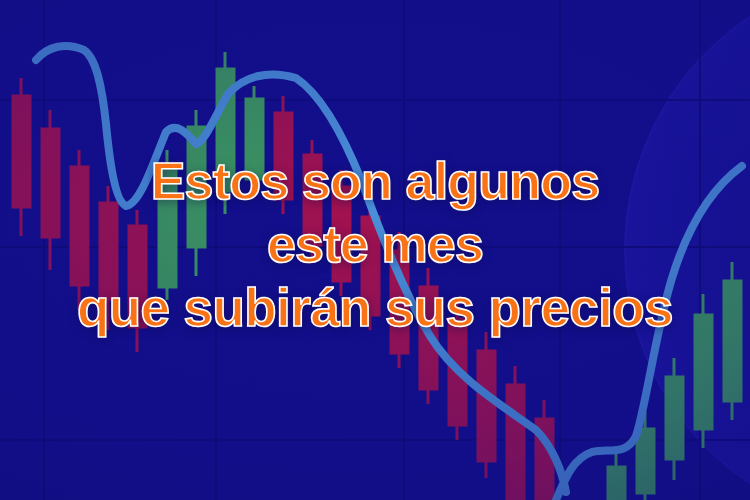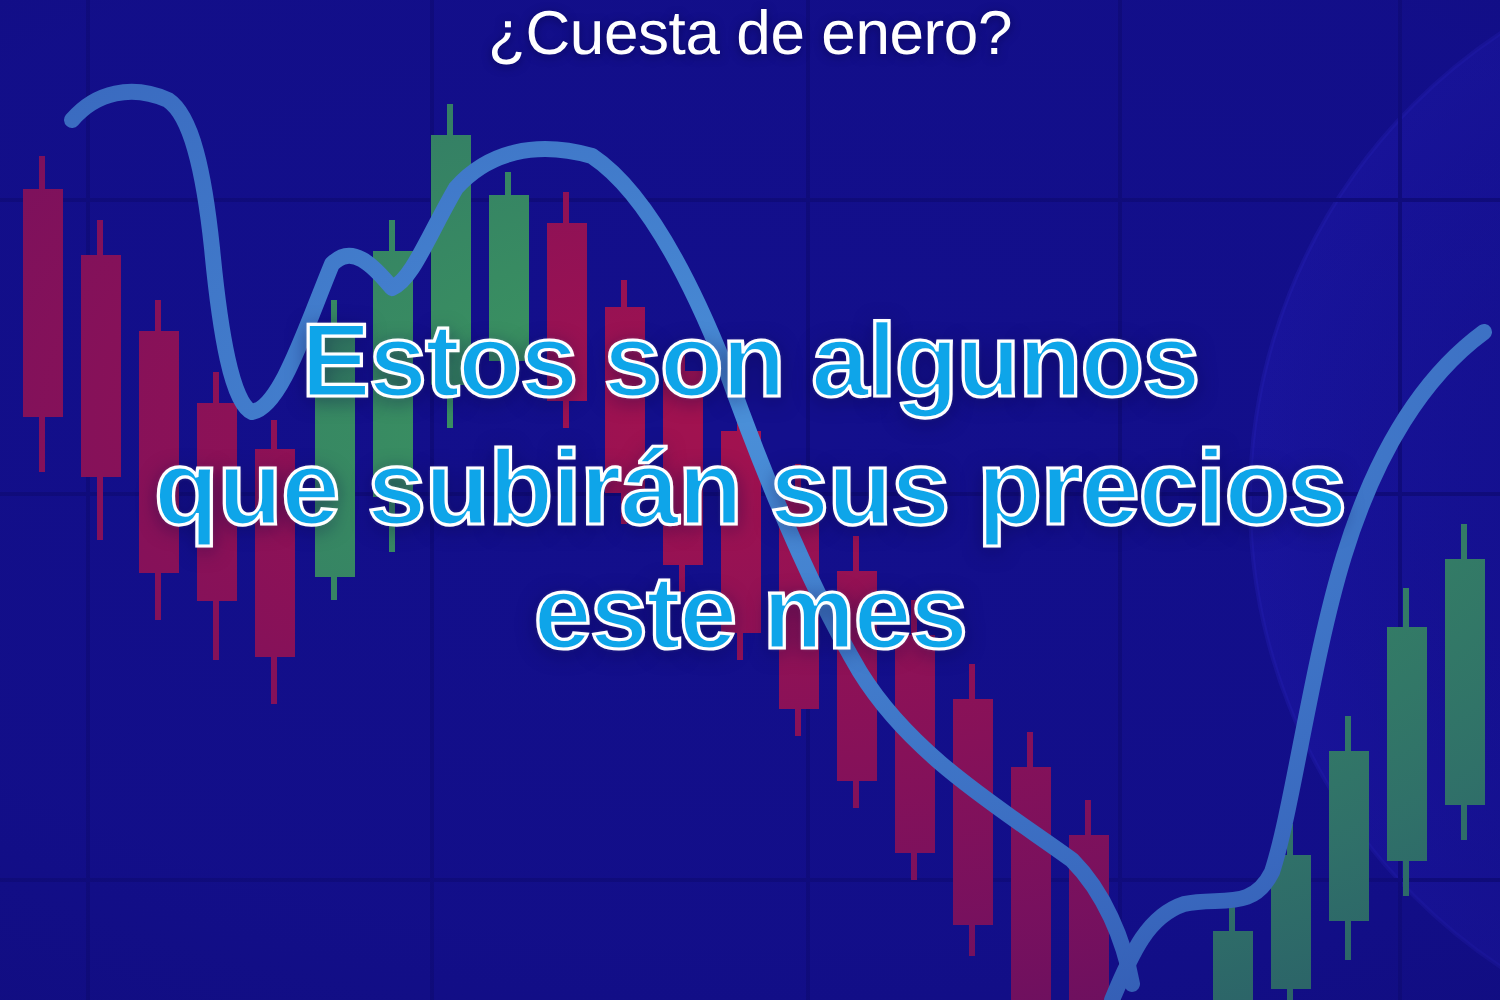--- a/index.html
+++ b/index.html
@@ -57,21 +57,21 @@
     text-shadow: 0 1px 5px rgba(8,6,60,0.55);
     white-space: nowrap;
   }
 
   #headline {
     position: absolute;
     top: 150px;
     left: 0;
     width: 750px;
     text-align: center;
-    color: #0ea5e9;
+    color: #f97316;
   }
   .hl {
     display: block;
     font-family: "Liberation Sans", sans-serif;
     font-weight: 700;
     font-size: 53px;
     line-height: 63px;
     letter-spacing: -0.8px;
     white-space: nowrap;
     text-shadow:
@@ -184,22 +184,21 @@
              C552,446 562,470 566,492"></path>
 
     <path fill="none" stroke="#4a8fd8" stroke-width="8" stroke-linecap="round" stroke-linejoin="round" d="M556,500 C566,476 574,458 592,452 C610,448 626,456 636,436
              C646,406 656,330 672,278 C688,226 712,188 742,166"></path>
   </svg>
 
   <div id="glow-layer"></div>
 
   <div id="text-layer">
 
-    <div id="kicker">¿Cuesta de enero?</div>
 
     <div id="headline">
       <span class="hl hl-1">Estos son algunos</span>
+      <span class="hl hl-4">este mes</span>
       <span class="hl hl-3">que subirán sus precios</span>
-      <span class="hl hl-4">este mes</span>
     </div>
 
   </div>
 </div>
 
 </body></html>

